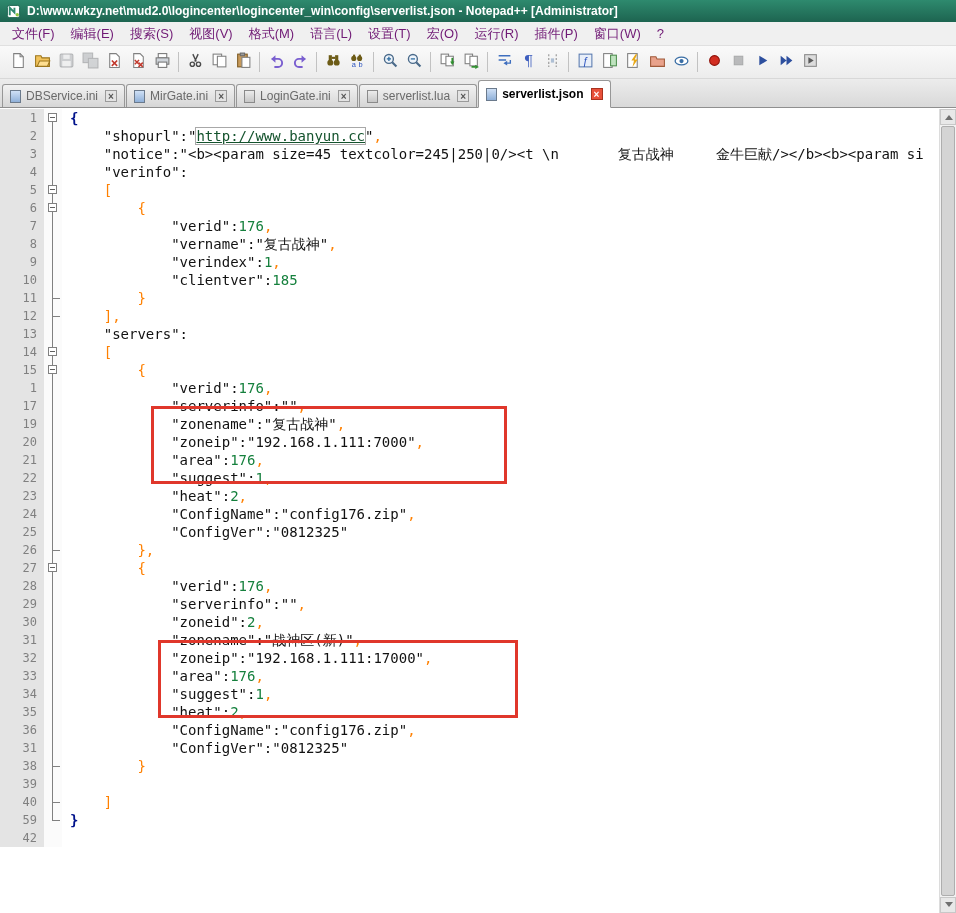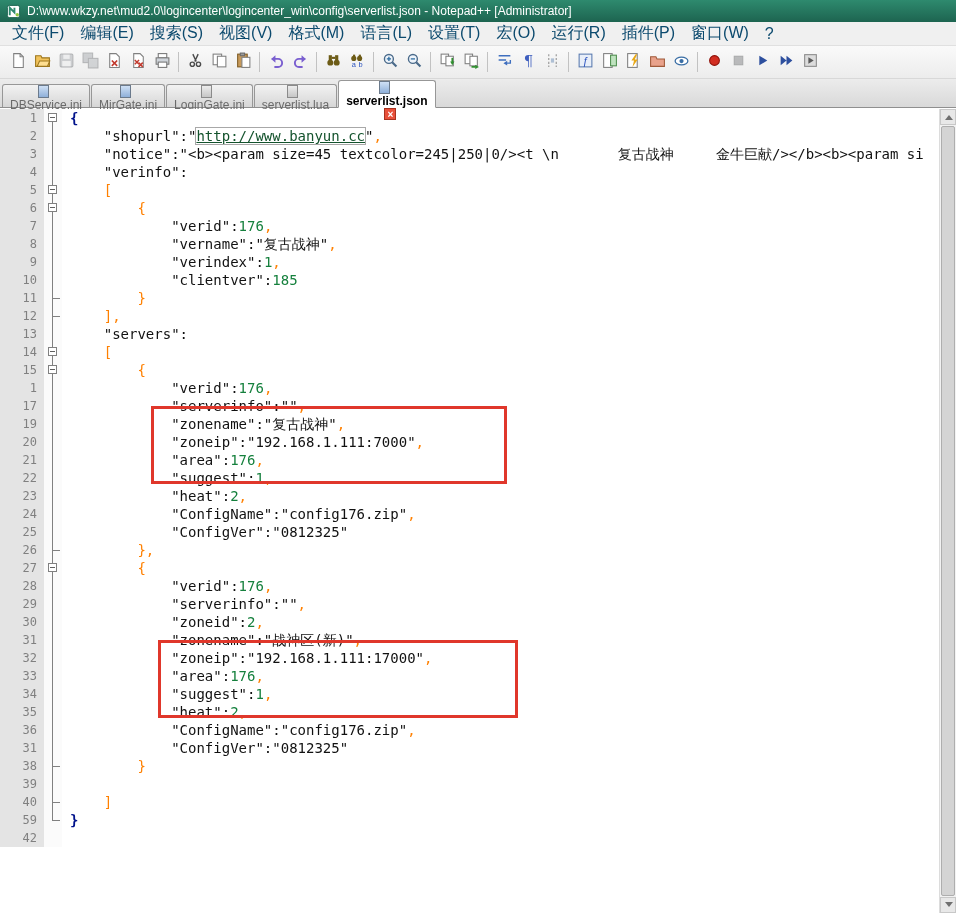--- a/index.html
+++ b/index.html
@@ -1,36 +1,36 @@
 <!DOCTYPE html>
 <html><head>
 <meta charset="utf-8">
 <style>
   html,body{margin:0;padding:0;background:#fff;}
   #app{position:relative;width:956px;height:913px;overflow:hidden;font-family:"Liberation Sans",sans-serif;background:#fff;}
 
   
-  .titlebar{height:22px;background:linear-gradient(#2e8a6e,#1d6450);display:flex;align-items:center;padding:0 6px;box-sizing:border-box;}
+  .titlebar{height:22px;background:linear-gradient(#2e8a6e,#1d6450);display:flex;align-items:center;padding:0 6px;box-sizing:border-box;font-weight:bold;}
   .titlebar .appicon{width:15px;height:15px;margin-right:6px;flex:none;}
   .titlebar .title{color:#fff;font-size:12px;white-space:nowrap;overflow:hidden;}
 
   
   .menubar{height:24px;background:#f0f0f0;border-bottom:1px solid #e0e0e0;display:flex;align-items:center;padding-left:4px;box-sizing:border-box;}
-  .menu-item{font-size:16px;color:#0c4a6e;padding:3px 8px;cursor:default;}
+  .menu-item{font-size:13px;color:#701a75;padding:3px 8px;cursor:default;}
 
   
   .toolbar{height:33px;background:linear-gradient(#fafafa,#ececec);border-bottom:1px solid #d8d8d8;display:flex;align-items:center;padding-left:6px;box-sizing:border-box;}
   .tbtn{width:22px;height:22px;margin:0 1px;display:flex;align-items:center;justify-content:center;border-radius:2px;}
   .tbtn svg{width:17px;height:17px;}
   .tbtn.dis{opacity:.45;filter:grayscale(.8);}
   .tsep{width:1px;height:20px;background:#c2c2c2;margin:0 4px;flex:none;}
 
   
   .tabbar{height:29px;background:linear-gradient(#ececec,#d9d9d9);display:flex;align-items:flex-end;padding-left:2px;box-sizing:border-box;border-bottom:1px solid #8f8f8f;position:relative;}
-  .tab{display:flex;align-items:center;height:23px;padding:0 7px;margin-right:1px;background:linear-gradient(#f2f2f2,#d6d6d6);border:1px solid #979797;border-bottom:none;border-radius:3px 3px 0 0;font-size:12px;color:#6a6a6a;position:relative;box-sizing:border-box;flex-direction:column;}
+  .tab{display:flex;align-items:center;height:23px;padding:0 7px;margin-right:1px;background:linear-gradient(#f2f2f2,#d6d6d6);border:1px solid #979797;border-bottom:none;border-radius:3px 3px 0 0;font-size:12px;color:#6a6a6a;position:relative;box-sizing:border-box;}
   .tab.active{height:28px;background:#fff;color:#000;font-weight:bold;z-index:2;margin-bottom:-1px;border-bottom:1px solid #fff;}
   .tabicon{width:11px;height:13px;border:1px solid #6b7a8c;margin-right:5px;flex:none;box-sizing:border-box;}
   .tabicon.blue{background:linear-gradient(#cfe0f5,#8fb0d9);}
   .tabicon.gray{background:linear-gradient(#ececec,#c6c6c6);border-color:#8a8a8a;}
   .tabclose{margin-left:7px;width:12px;height:12px;line-height:11px;text-align:center;font-size:10px;font-weight:bold;color:#555;background:#e3e3e3;border:1px solid #9a9a9a;box-sizing:border-box;}
   .tab.active .tabclose{background:#e8503a;border-color:#a8321f;color:#fff;}
 
   
   .editor{position:absolute;top:109px;left:0;right:0;bottom:0;background:#fff;overflow:hidden;}
   .lines{position:absolute;top:0;left:0;right:17px;bottom:0;overflow:hidden;}

